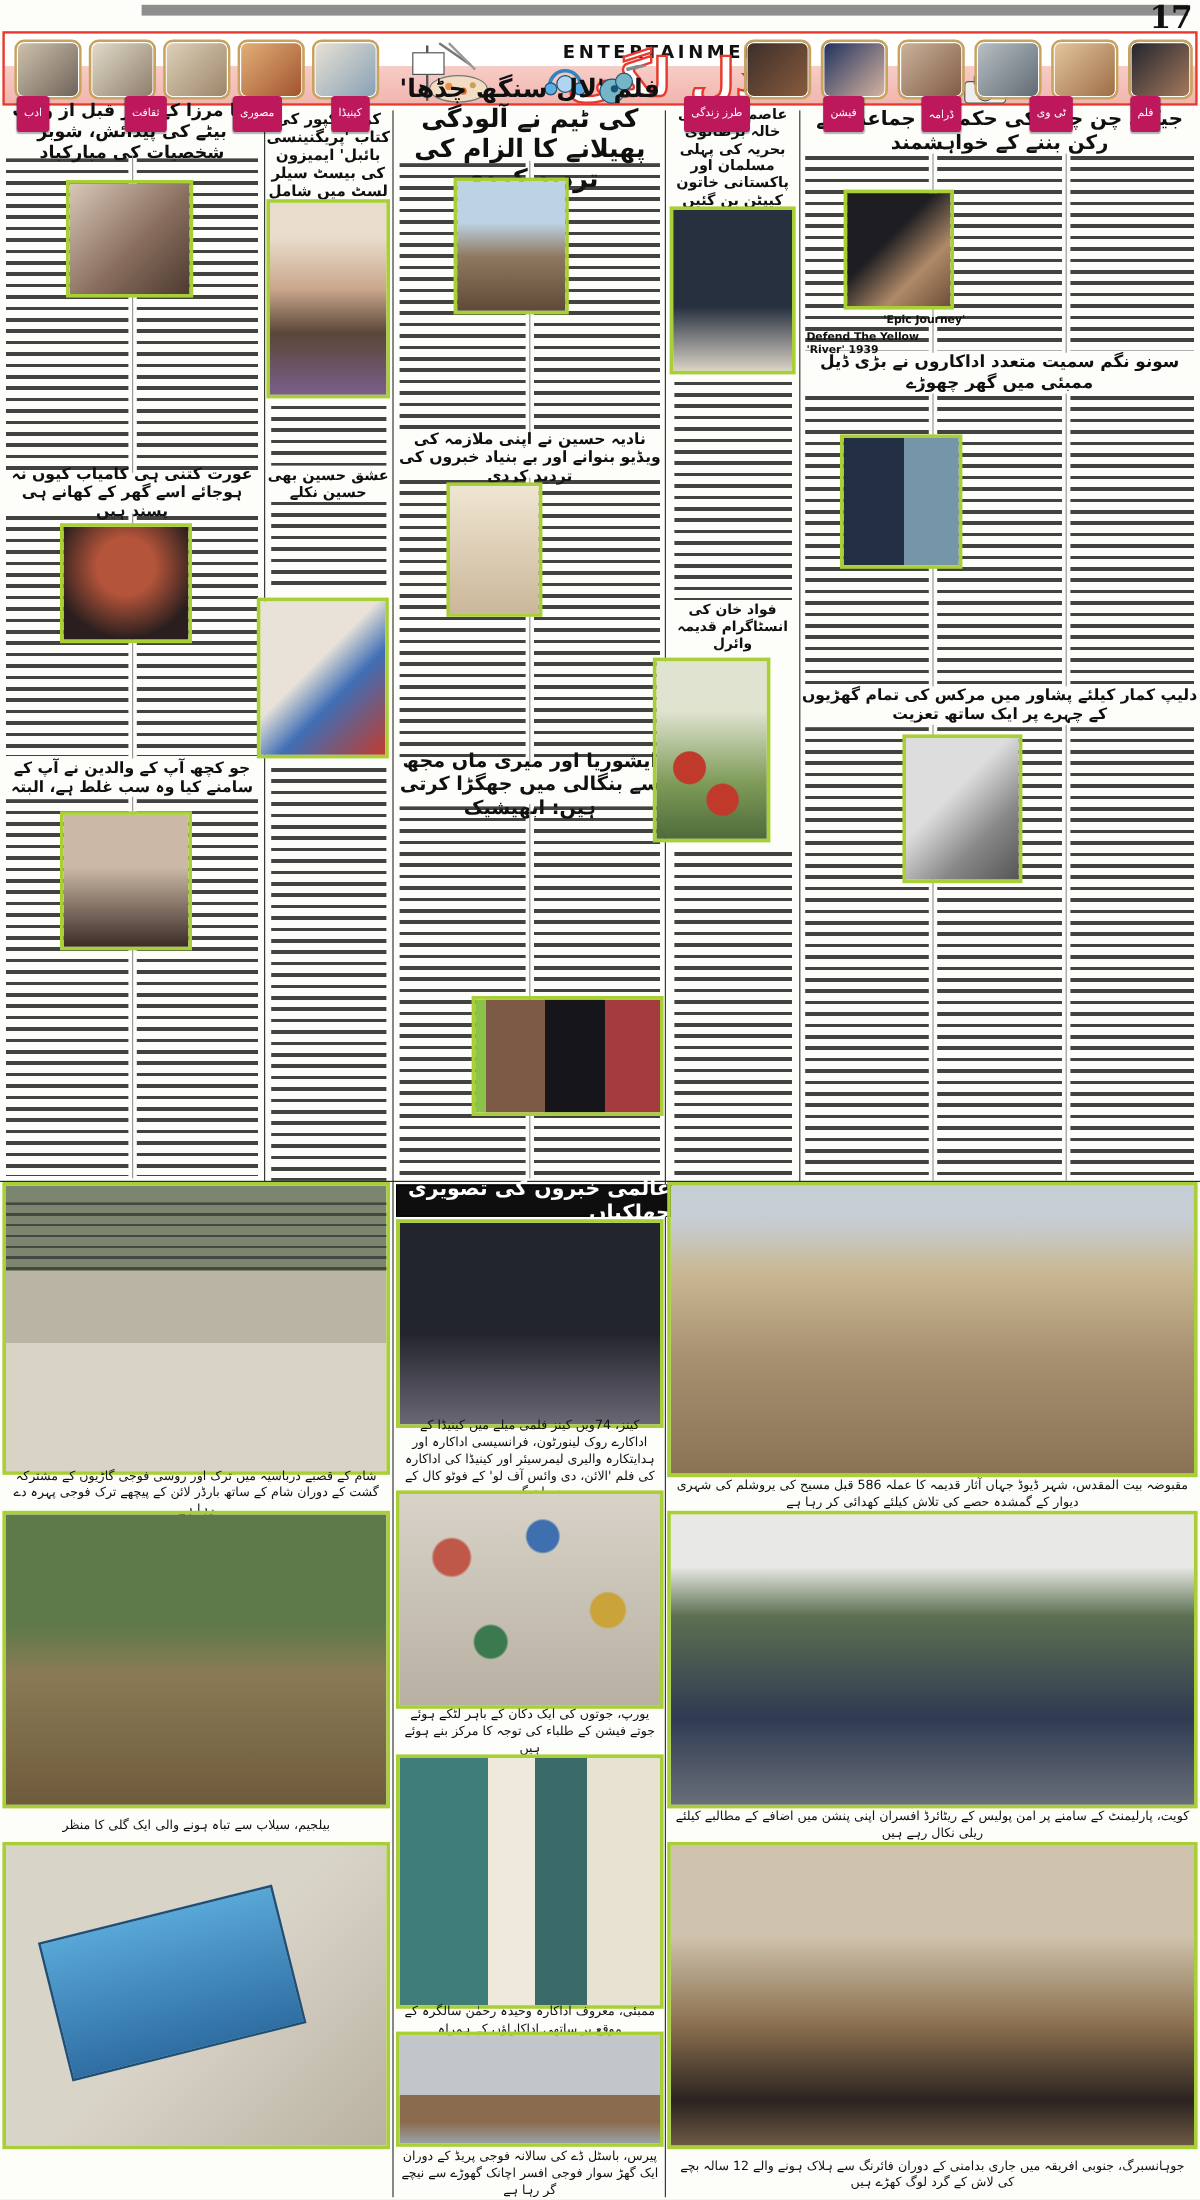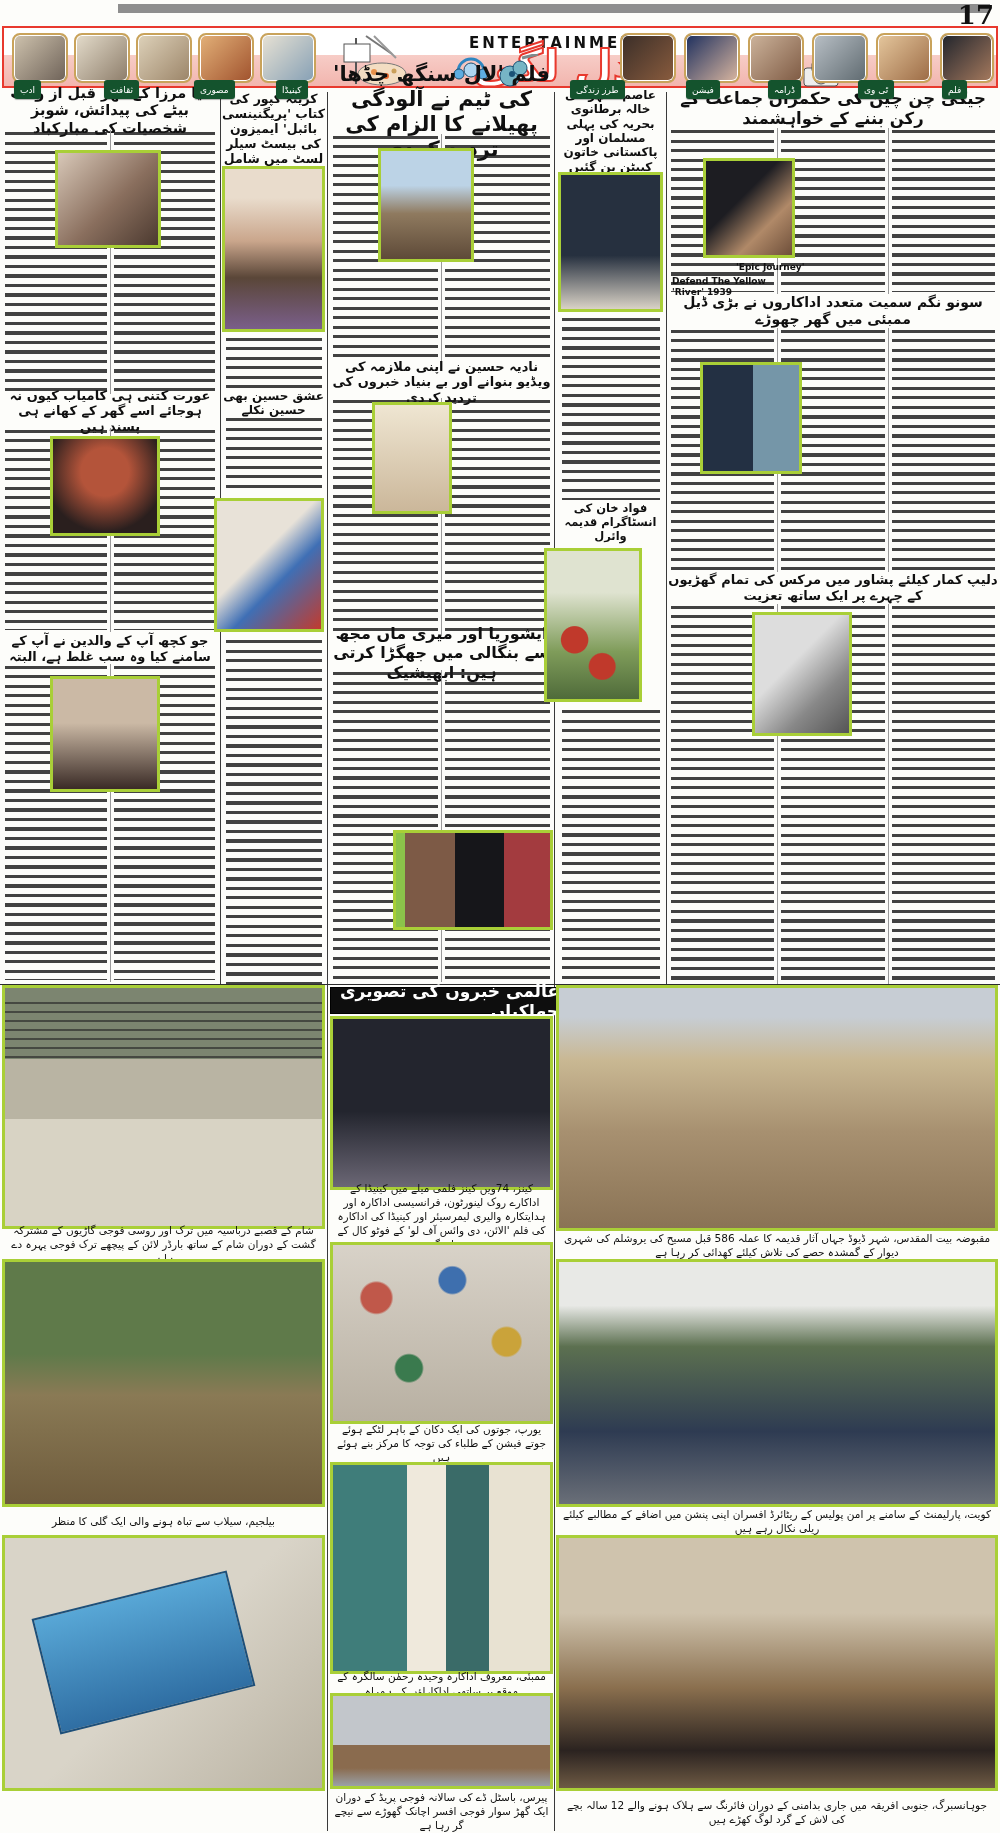--- a/index.html
+++ b/index.html
@@ -7,21 +7,21 @@
         font-family:"DejaVu Sans",sans-serif;overflow:hidden;}
   .abs{position:absolute;box-sizing:border-box;}
   
   .topbar{background:#8e8e8e;}
   .pagenum{font-family:"DejaVu Serif",serif;font-weight:bold;font-size:26px;color:#111;}
   .masthead{border:2px solid #e8392e;background:linear-gradient(180deg,#ffffff 0%,#ffffff 46%,#f7cdc7 46%,#f2b5ae 100%);}
   .mphoto{border:2px solid #c9a35b;border-radius:8px;background:#d9c9b2;box-shadow:0 0 0 1px #fff inset;}
   .ent{font-weight:bold;letter-spacing:3px;font-size:15px;color:#111;}
   .dillagi{font-weight:bold;font-size:44px;color:#fff;-webkit-text-stroke:2px #e8392e;
            text-shadow:0 0 1px #e8392e;direction:rtl;line-height:1;}
-  .tag{position:absolute;top:80px;height:19px;background:#14532d;color:#fff;font-size:9px;
+  .tag{position:absolute;top:80px;height:30px;background:#be185d;color:#fff;font-size:9px;
        border-radius:3px;padding:0 6px;direction:rtl;display:flex;align-items:center;z-index:5;
        box-shadow:0 1px 1px rgba(0,0,0,.3);white-space:nowrap;}
   
   .hl{font-weight:bold;color:#101010;text-align:center;direction:rtl;display:flex;
       align-items:center;justify-content:center;line-height:1.2;}
   .cols{display:flex;}
   .col{flex:1;border-left:1px solid #9a9a9a;padding:2px 3px;}
   .col:first-child{border-left:none;}
   .greek{height:100%;background-image:repeating-linear-gradient(180deg,rgba(25,25,25,.82) 0 3px,transparent 3px 9.5px);}
   .greekblock{background-image:repeating-linear-gradient(180deg,rgba(25,25,25,.82) 0 3px,transparent 3px 9.5px);}

